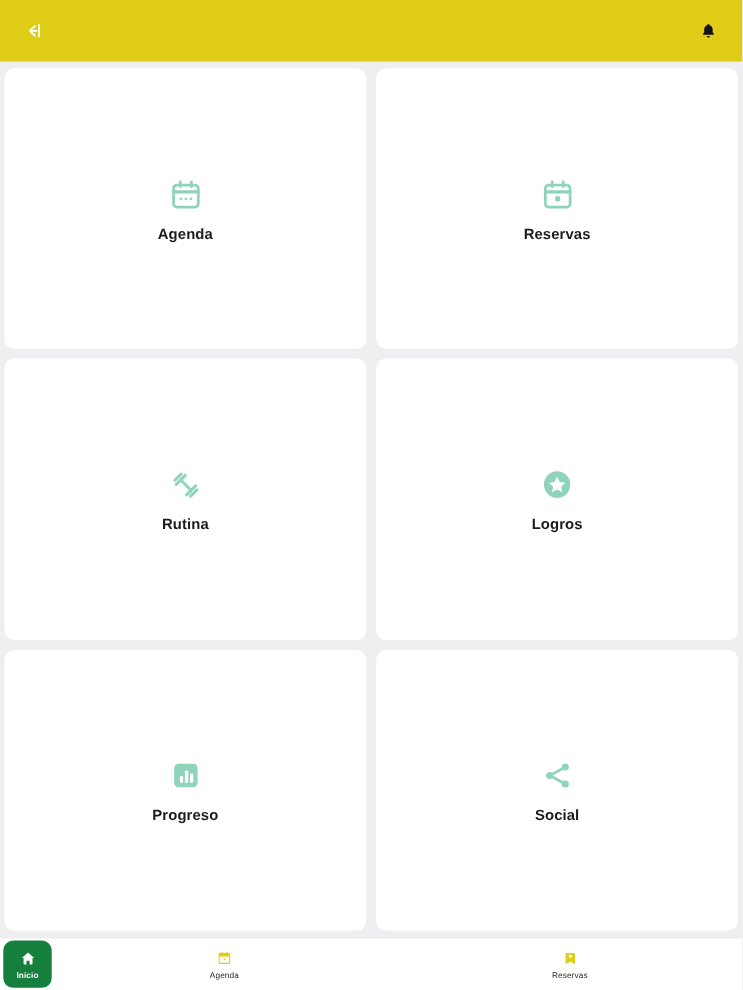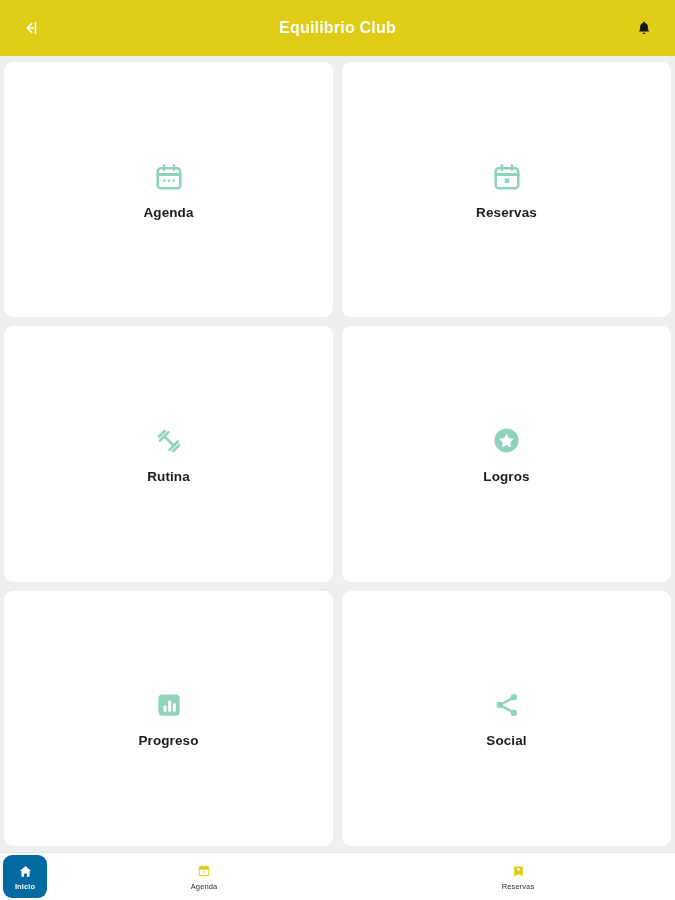--- a/index.html
+++ b/index.html
@@ -79,21 +79,21 @@
   .nav-item {
     flex:1 1 0;
     display:flex; flex-direction:column;
     align-items:center; justify-content:center;
     gap:2px;
     cursor:pointer;
   }
   .nav-item.active {
     flex:0 0 44px;
     margin:2px 0 2px 3px;
-    background:#0369a1;
+    background:#15803d;
     border-radius:9px;
   }
   .nav-icon {
     width:17px; height:17px;
     display:flex; align-items:center; justify-content:center;
   }
   .nav-icon svg { display:block; }
   .nav-label {
     font-size:7.5px;
     color:#2b2b2d;
@@ -108,21 +108,20 @@
 <div class="app">
 
   <div class="header">
     <div class="hdr-btn">
       <svg width="18" height="18" viewBox="0 0 24 24" fill="none" stroke="#ffffff" stroke-width="2.2" stroke-linecap="round" stroke-linejoin="round">
         <path d="M13 6 L7 12 L13 18"></path>
         <path d="M7 12 H15"></path>
         <path d="M18 5 V19"></path>
       </svg>
     </div>
-    <div class="hdr-title">Equilibrio Club</div>
     <div class="hdr-btn hdr-right">
       <svg width="16" height="18" viewBox="0 0 24 24" fill="#141414">
         <path d="M12 2.6a1.4 1.4 0 0 1 1.4 1.4v.6c2.6.6 4.4 2.9 4.4 5.6v3.6l1.5 2.4c.3.5 0 1.1-.6 1.1H5.3c-.6 0-.9-.6-.6-1.1l1.5-2.4V10.2c0-2.7 1.8-5 4.4-5.6V4A1.4 1.4 0 0 1 12 2.6z"></path>
         <path d="M9.9 19h4.2a2.1 2.1 0 0 1-4.2 0z"></path>
       </svg>
     </div>
   </div>
 
   <div class="grid">
 

